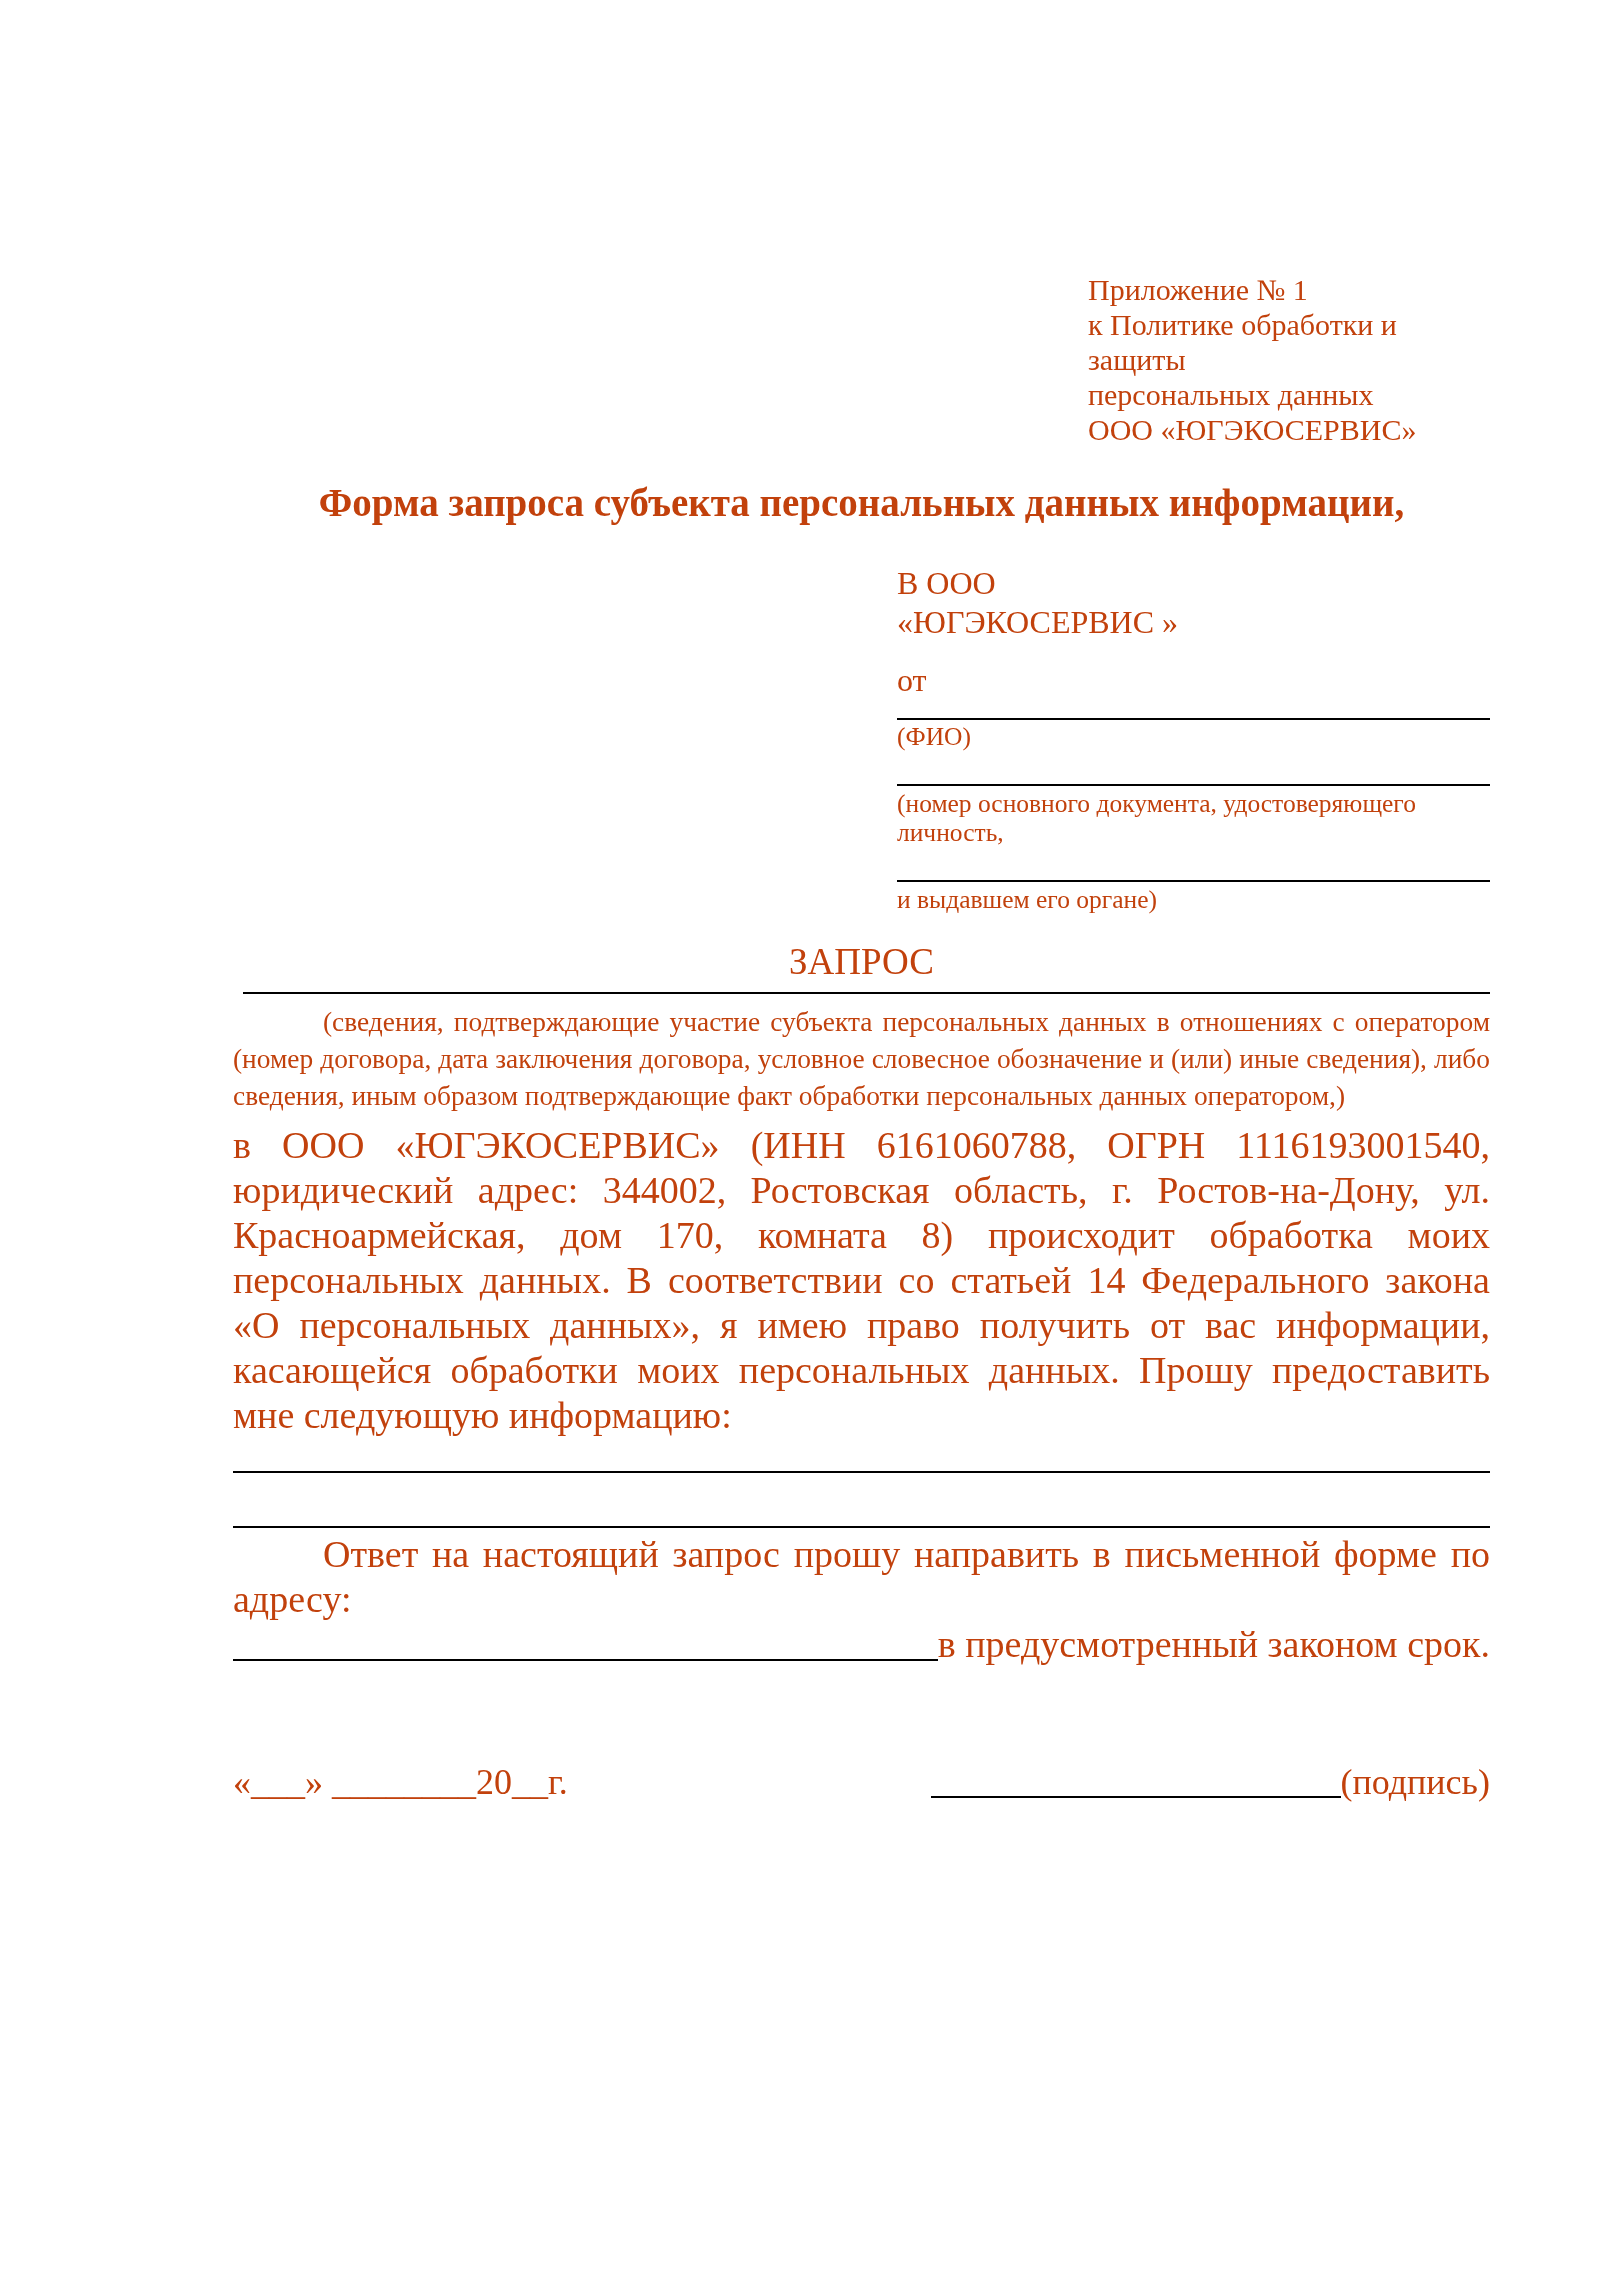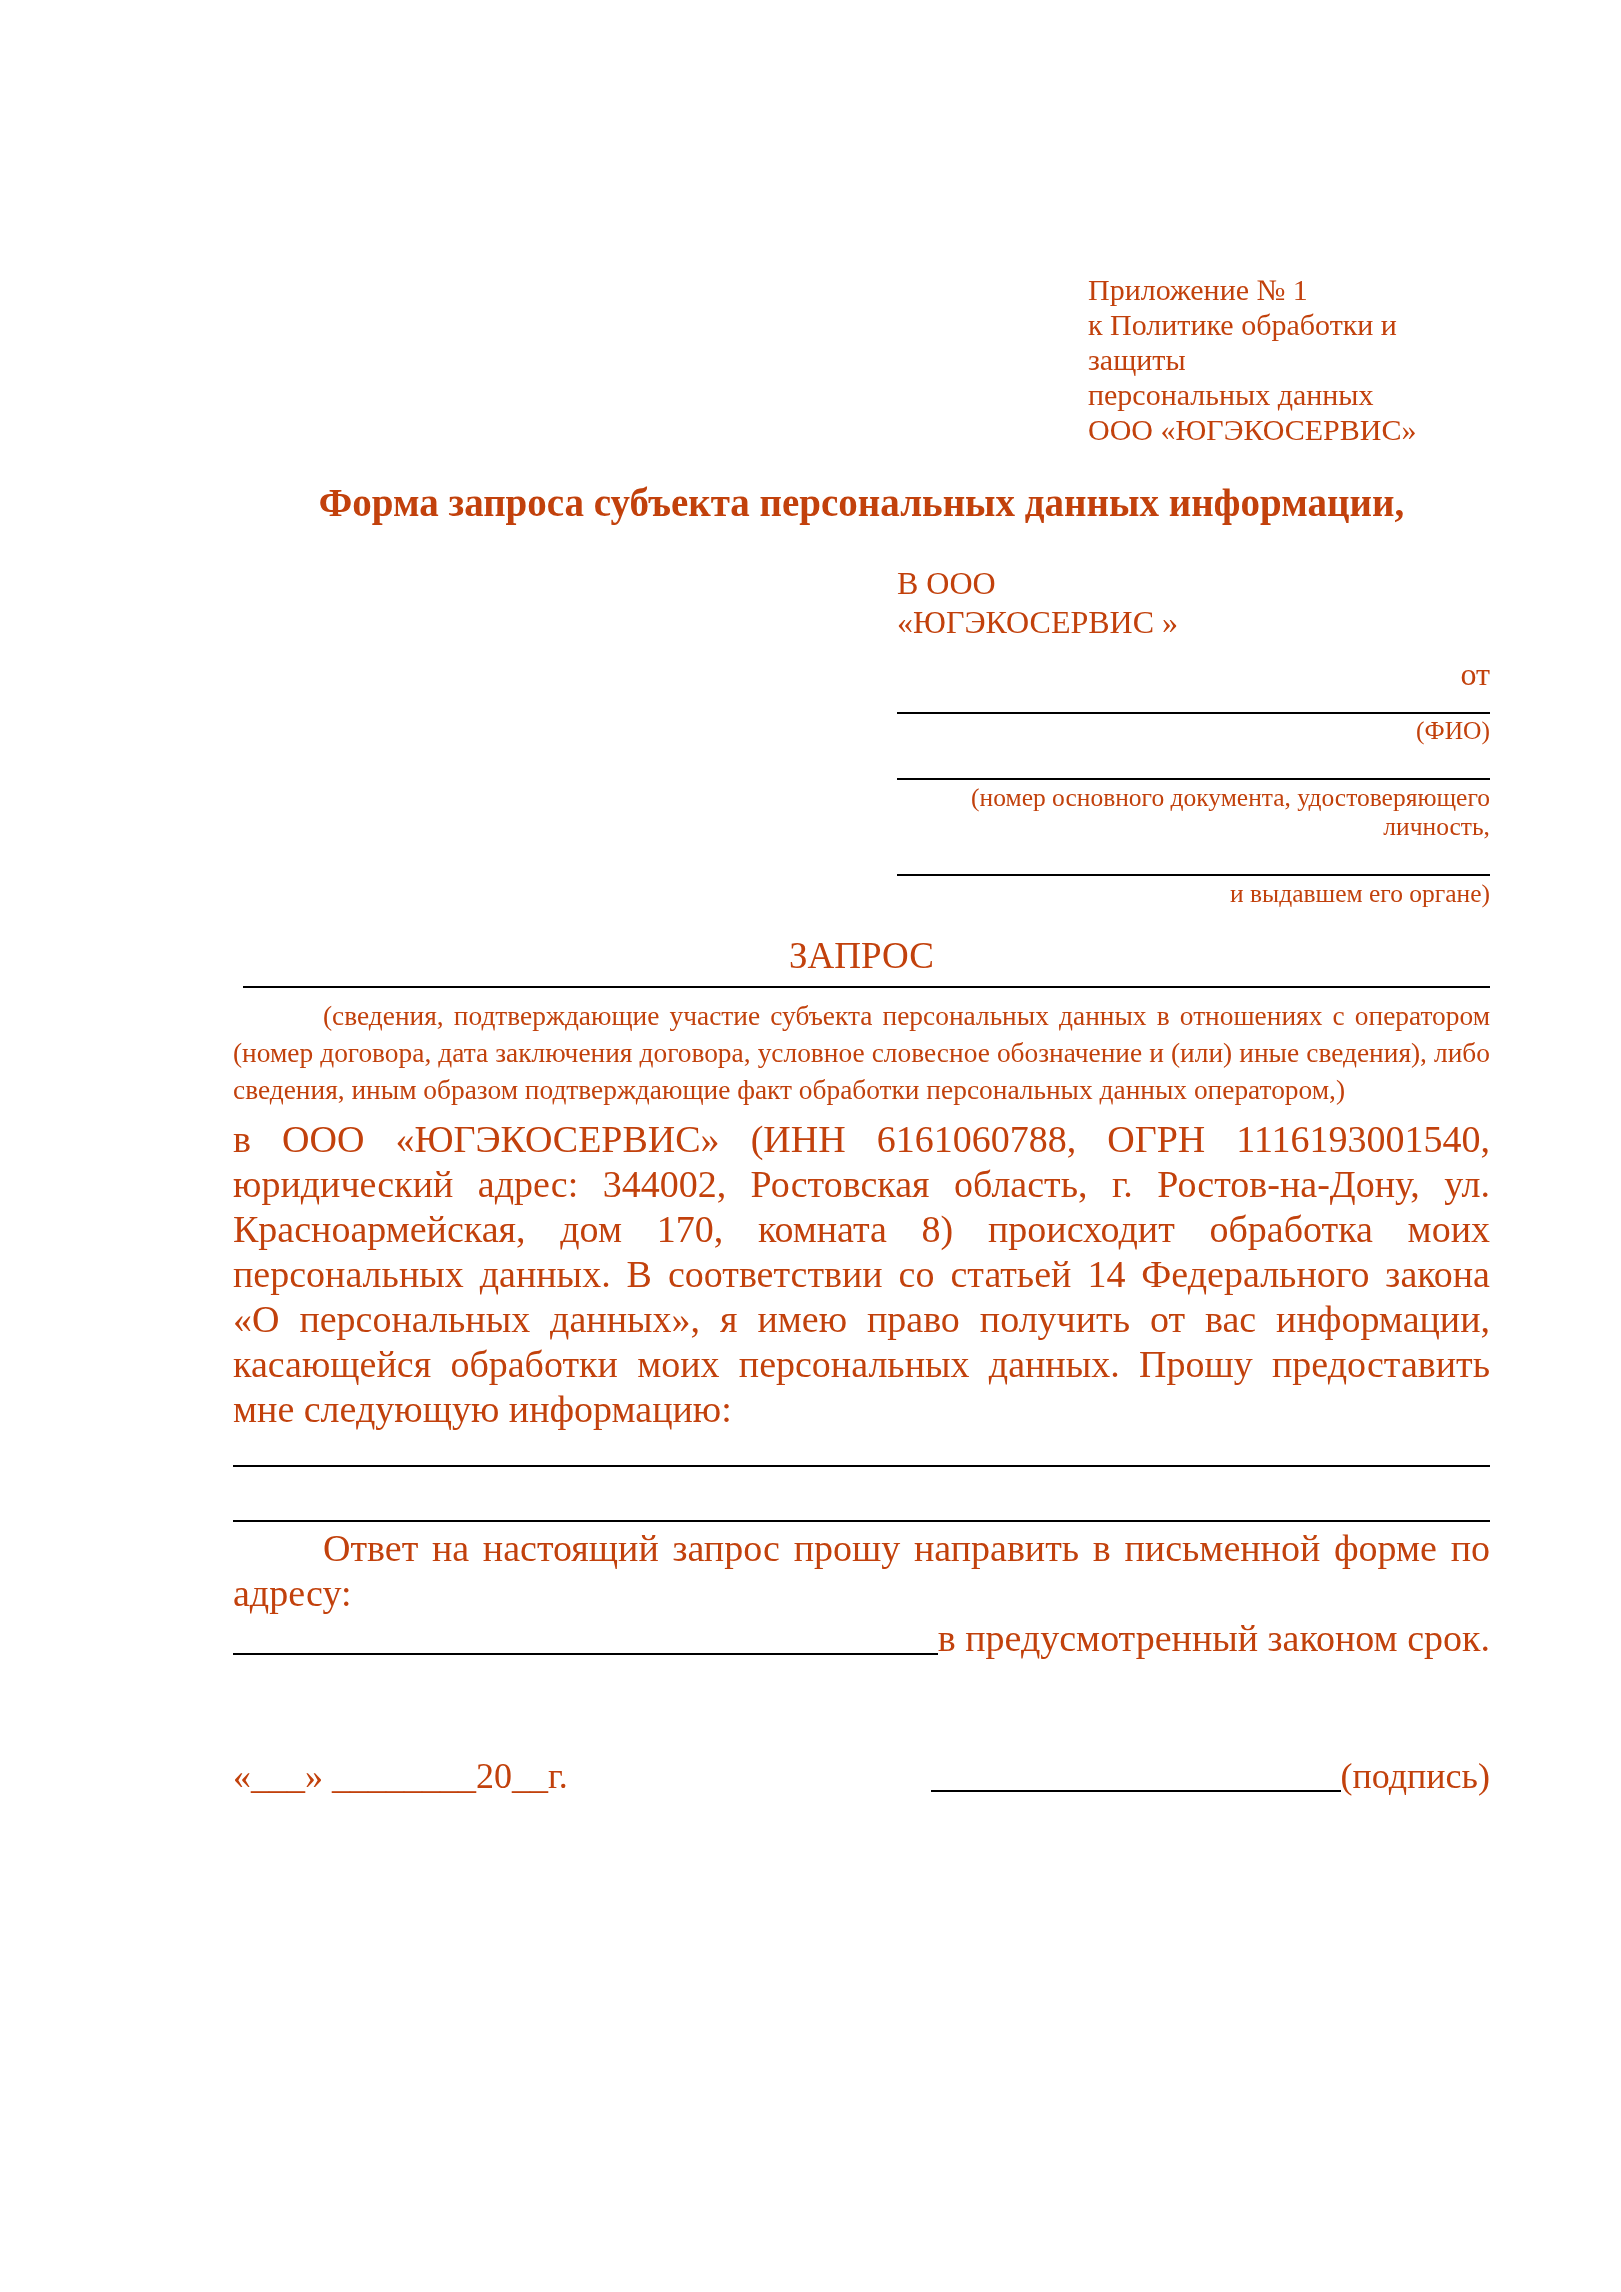--- a/index.html
+++ b/index.html
@@ -30,31 +30,31 @@
     text-align: center;
   }
   
   .recipient {
     margin-top: 39px;
     margin-left: 664px;
     width: 593px;
     font-size: 32px;
     line-height: 39px;
   }
-  .recipient .from { margin-top: 13px; text-align: right; }
+  .recipient .from { margin-top: 19px; }
   .fill-field .fill-line {
     height: 19.6px;
     border-bottom: 2.9px solid #000;
   }
   .fill-field + .fill-field .fill-line { height: 29px; margin-top: 5.9px; }
   .fill-field .fill-label {
     font-size: 25.5px;
     line-height: 29px;
     padding-top: 2.9px;
-    text-align: right;
+    text-align: left;
   }
   .request-heading {
     margin-top: 25.5px;
     font-size: 37px;
     line-height: 43px;
     text-align: center;
   }
   .intro-row {
     margin-top: 9.8px;
     display: flex;

